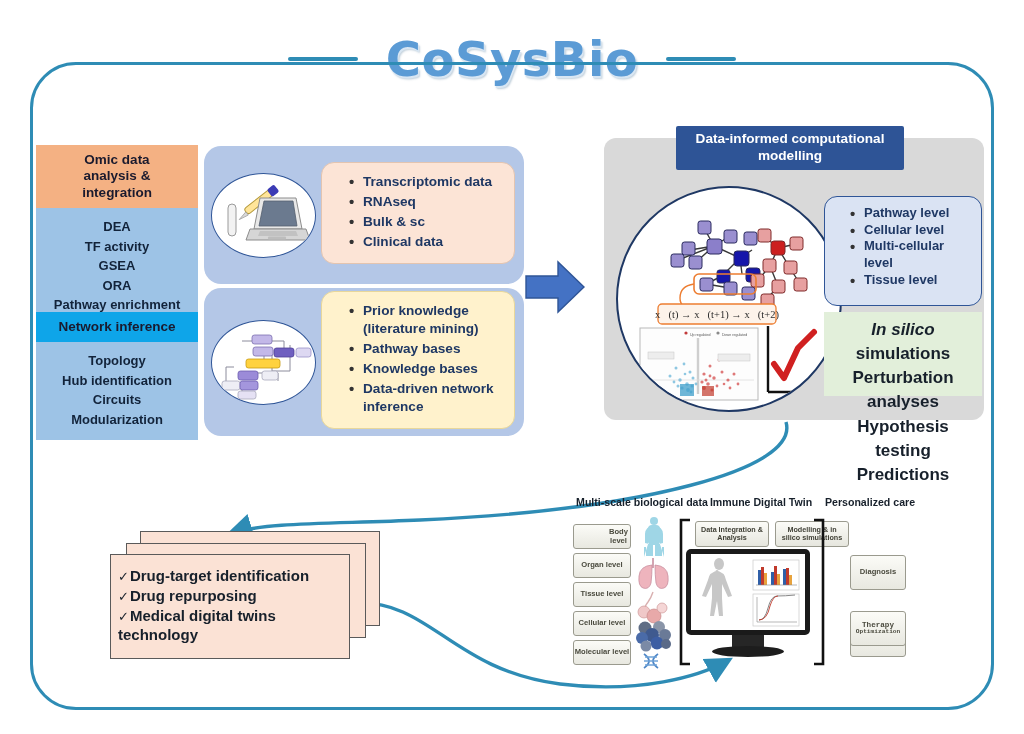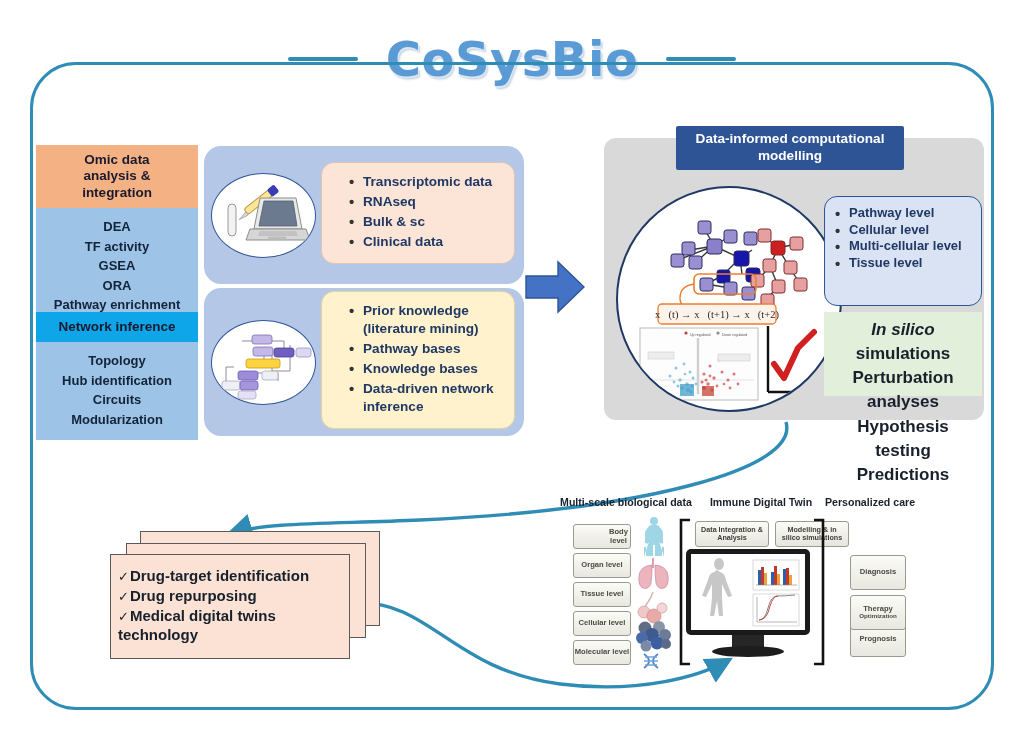--- a/index.html
+++ b/index.html
@@ -54,42 +54,42 @@
   
   #model-panel{left:604px;top:138px;width:380px;height:282px;
       background:#d9d9d9;border-radius:12px;}
   #model-header{left:676px;top:126px;width:228px;height:44px;background:#2e5496;
       border-radius:2px;color:#fff;font-weight:bold;font-size:13.6px;text-align:center;
       display:flex;align-items:center;justify-content:center;line-height:1.25;padding:0 6px;
       box-sizing:border-box;}
   #model-circle{left:616px;top:186px;width:222px;height:222px;background:#fff;
       border:2px solid #1f3864;border-radius:50%;overflow:hidden;}
   #levels-box{left:824px;top:196px;width:158px;height:110px;background:#dae3f3;
-      border:1.6px solid #2f5597;border-radius:13px;box-sizing:border-box;padding:8px 6px 6px 10px;}
+      border:1.6px solid #2f5597;border-radius:13px;box-sizing:border-box;padding:8px 6px 6px 25px;}
   #levels-box ul{margin:0;padding:0;list-style:none;}
   #levels-box li{font-size:13px;font-weight:bold;color:#1f3864;line-height:1.28;
       position:relative;padding-left:14px;}
   #levels-box li:before{content:"•";position:absolute;left:0;top:-1px;color:#333;font-size:15px;}
   #insilico-box{left:824px;top:312px;width:158px;height:84px;background:#e2efda;
       box-sizing:border-box;padding:6px 4px;text-align:center;
       font-size:17px;font-weight:bold;line-height:1.42;color:#17202b;}
 
   
   .res-card{background:#fbe2d5;border:1.4px solid #5a5a5a;box-sizing:border-box;}
   #res-card-3{left:140px;top:531px;width:240px;height:95px;}
   #res-card-2{left:126px;top:543px;width:240px;height:95px;}
   #res-card-1{left:110px;top:554px;width:240px;height:105px;
       border-radius:0 0 0 0;}
   #res-list{left:118px;top:566px;width:230px;}
   .res-line{font-size:15px;font-weight:bold;color:#17202b;line-height:1.32;white-space:nowrap;}
   .res-line .chk{font-size:13px;margin-right:1px;}
 
   
   .dt-title{font-size:10.6px;font-weight:bold;color:#17202b;text-align:center;}
-  #dt-t1{left:560px;top:496px;width:132px;}
+  #dt-t1{left:576px;top:496px;width:132px;}
   #dt-t2{left:702px;top:496px;width:118px;}
   #dt-t3{left:822px;top:496px;width:96px;}
 
   .lvl-chip{width:58px;height:25px;background:linear-gradient(#fbfbf7,#e8e8e0);
       border:1px solid #9a9a8e;border-radius:3px;font-size:7.6px;font-weight:bold;
       color:#4a4a3e;display:flex;align-items:center;justify-content:center;
       text-align:center;line-height:1.12;box-sizing:border-box;}
   .care-chip{width:56px;height:35px;background:linear-gradient(#fbfbf7,#e8e8e0);
       border:1px solid #9a9a8e;border-radius:3px;font-size:7.6px;font-weight:bold;
       color:#4a4a3e;display:flex;flex-direction:column;align-items:center;justify-content:center;
@@ -456,16 +456,16 @@
 <svg class="abs" style="left:812px;top:518px;" width="14" height="148">
   <path d="M2 2 L11 2 L11 146 L2 146" fill="none" stroke="#111" stroke-width="2.6"></path>
 </svg>
 
 <div class="abs care-chip" style="left:850px;top:555px;">
   <span>Diagnosis</span>
 </div>
 <div class="abs care-chip" style="left:850px;top:583px;margin-top:39px;">
   <span>Prognosis</span>
 </div>
-<div class="abs care-chip" style="left:850px;top:595px;">
+<div class="abs care-chip" style="left:850px;top:611px;font-family:Liberation Mono, monospace;">
   <span>Therapy</span>
   <span style="font-size:6.2px">Optimization</span>
 </div>
 
 </body></html>

